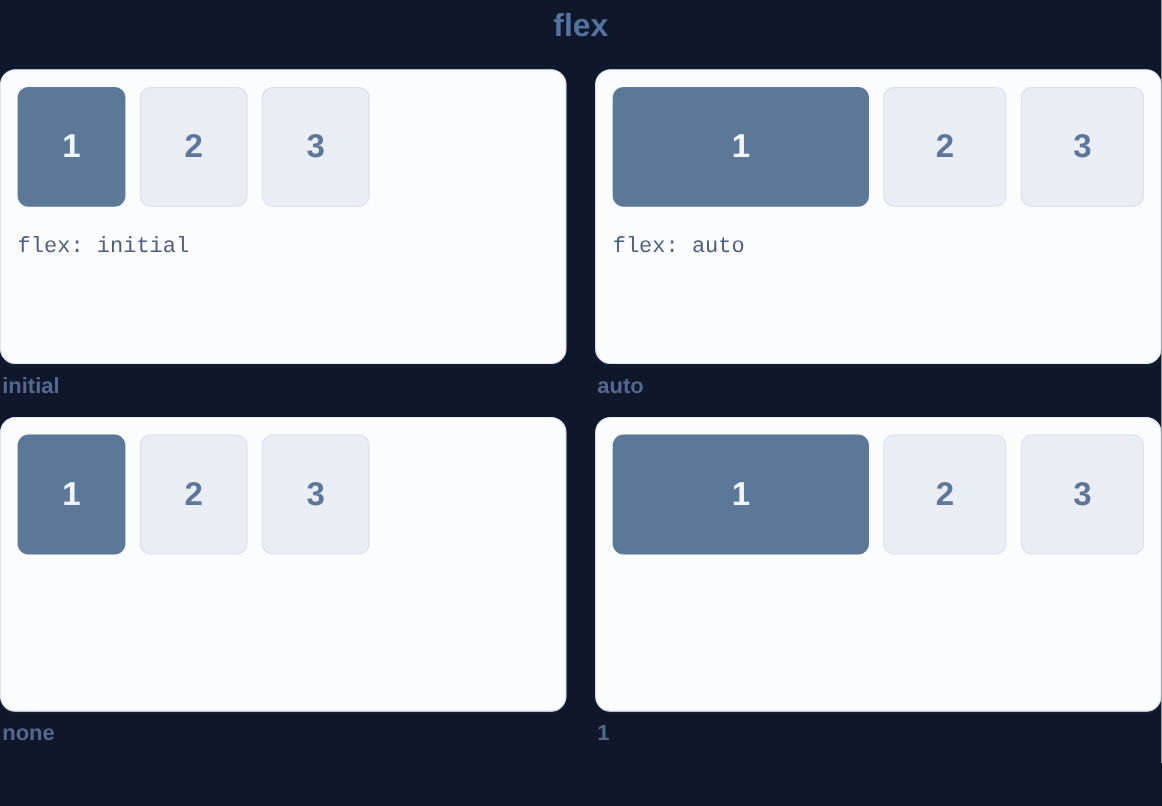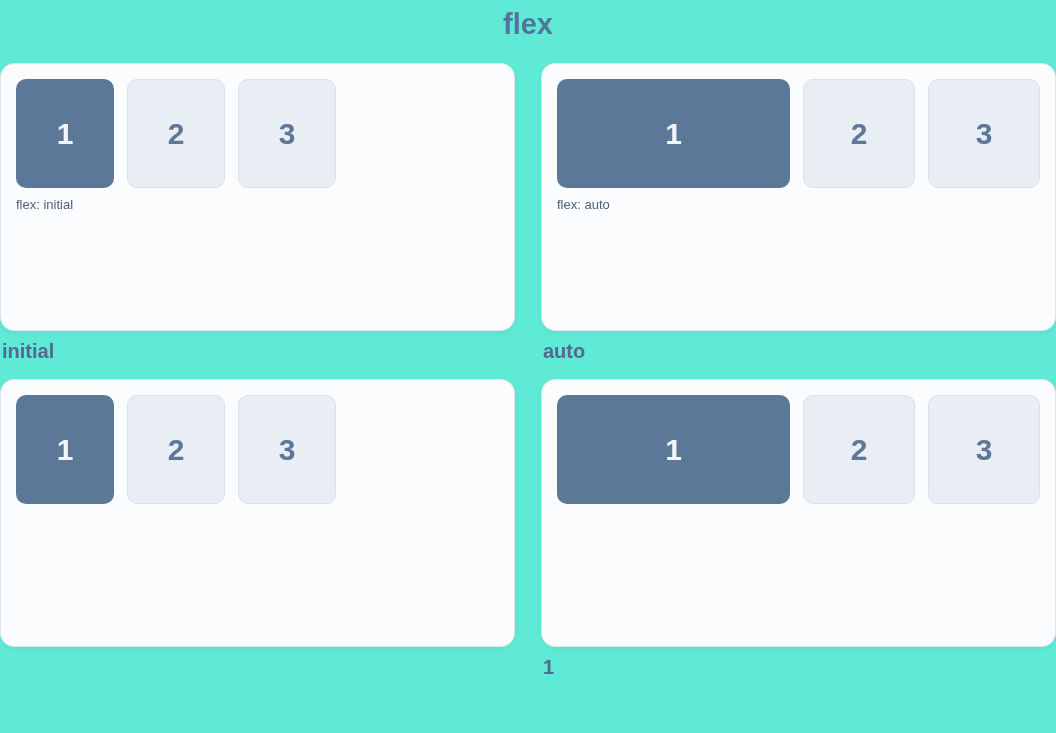--- a/index.html
+++ b/index.html
@@ -5,21 +5,21 @@
   html, body {
     margin: 0;
     padding: 0;
     background: #ffffff;
     font-family: "Liberation Sans", "DejaVu Sans", sans-serif;
   }
   .page {
     position: relative;
     width: 1056px;
     height: 733px;
-    background: #5eead4;
+    background: #0f172a;
     overflow: hidden;
   }
   .title {
     margin: 0;
     padding-top: 5px;
     height: 38px;
     line-height: 38px;
     text-align: center;
     font-size: 29px;
     font-weight: 700;
@@ -63,24 +63,25 @@
   }
   .box-light {
     background: #e9edf4;
     border: 1.5px solid #d9e1ed;
     color: #5d7798;
   }
   .panel-fixed .box { width: 98px; flex: 0 0 auto; }
   .panel-grow .box { width: 112px; flex: 0 0 auto; }
   .panel-grow .box-filled { flex: 1 1 auto; width: auto; }
   .caption {
-    margin-top: 9px;
-    font-size: 13px;
+    margin-top: 25px;
+    font-size: 20px;
     font-weight: 500;
     color: #4d5e7e;
+    font-family: Liberation Mono, monospace;
   }
   .panel-label {
     margin-top: 9px;
     padding-left: 2px;
     font-size: 20px;
     font-weight: 700;
     color: #546890;
   }
 </style>
 </head>
@@ -117,20 +118,21 @@
     </section>
 
     <section class="panel panel-fixed">
       <div class="card">
         <div class="boxes">
           <div class="box box-filled">1</div>
           <div class="box box-light">2</div>
           <div class="box box-light">3</div>
         </div>
       </div>
+      <div class="panel-label">none</div>
     </section>
 
     <section class="panel panel-grow">
       <div class="card">
         <div class="boxes">
           <div class="box box-filled">1</div>
           <div class="box box-light">2</div>
           <div class="box box-light">3</div>
         </div>
       </div>

